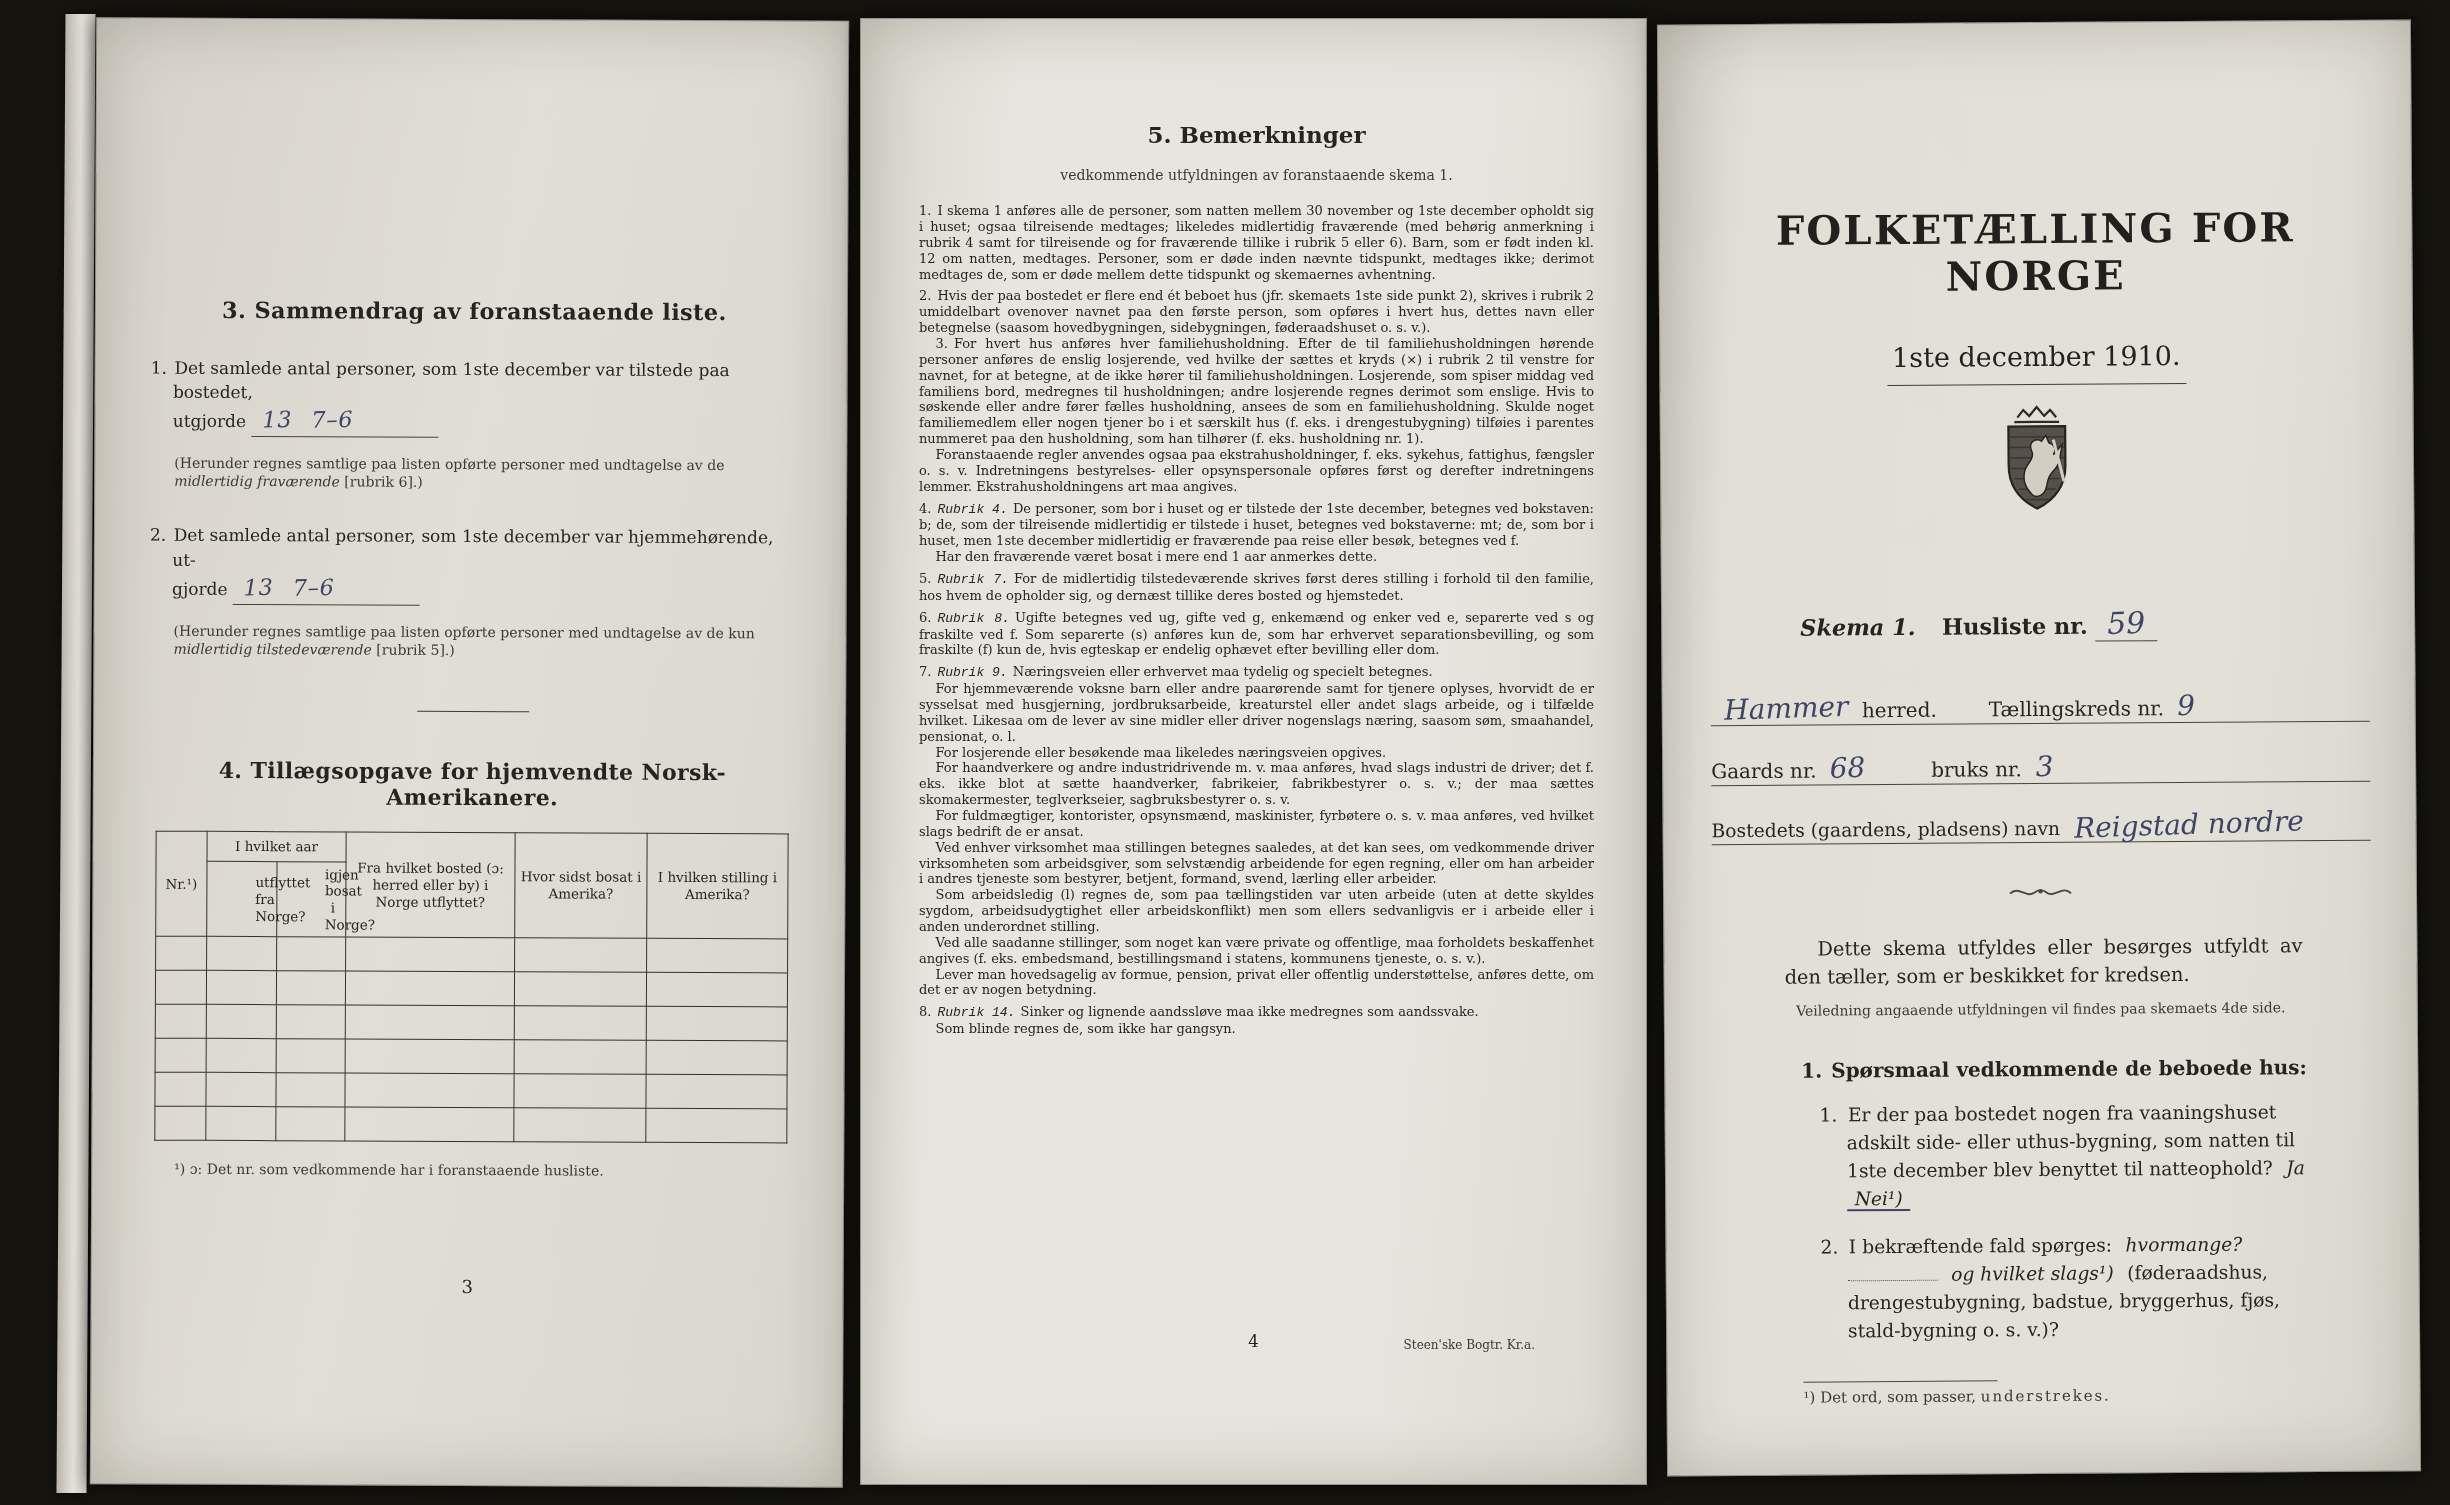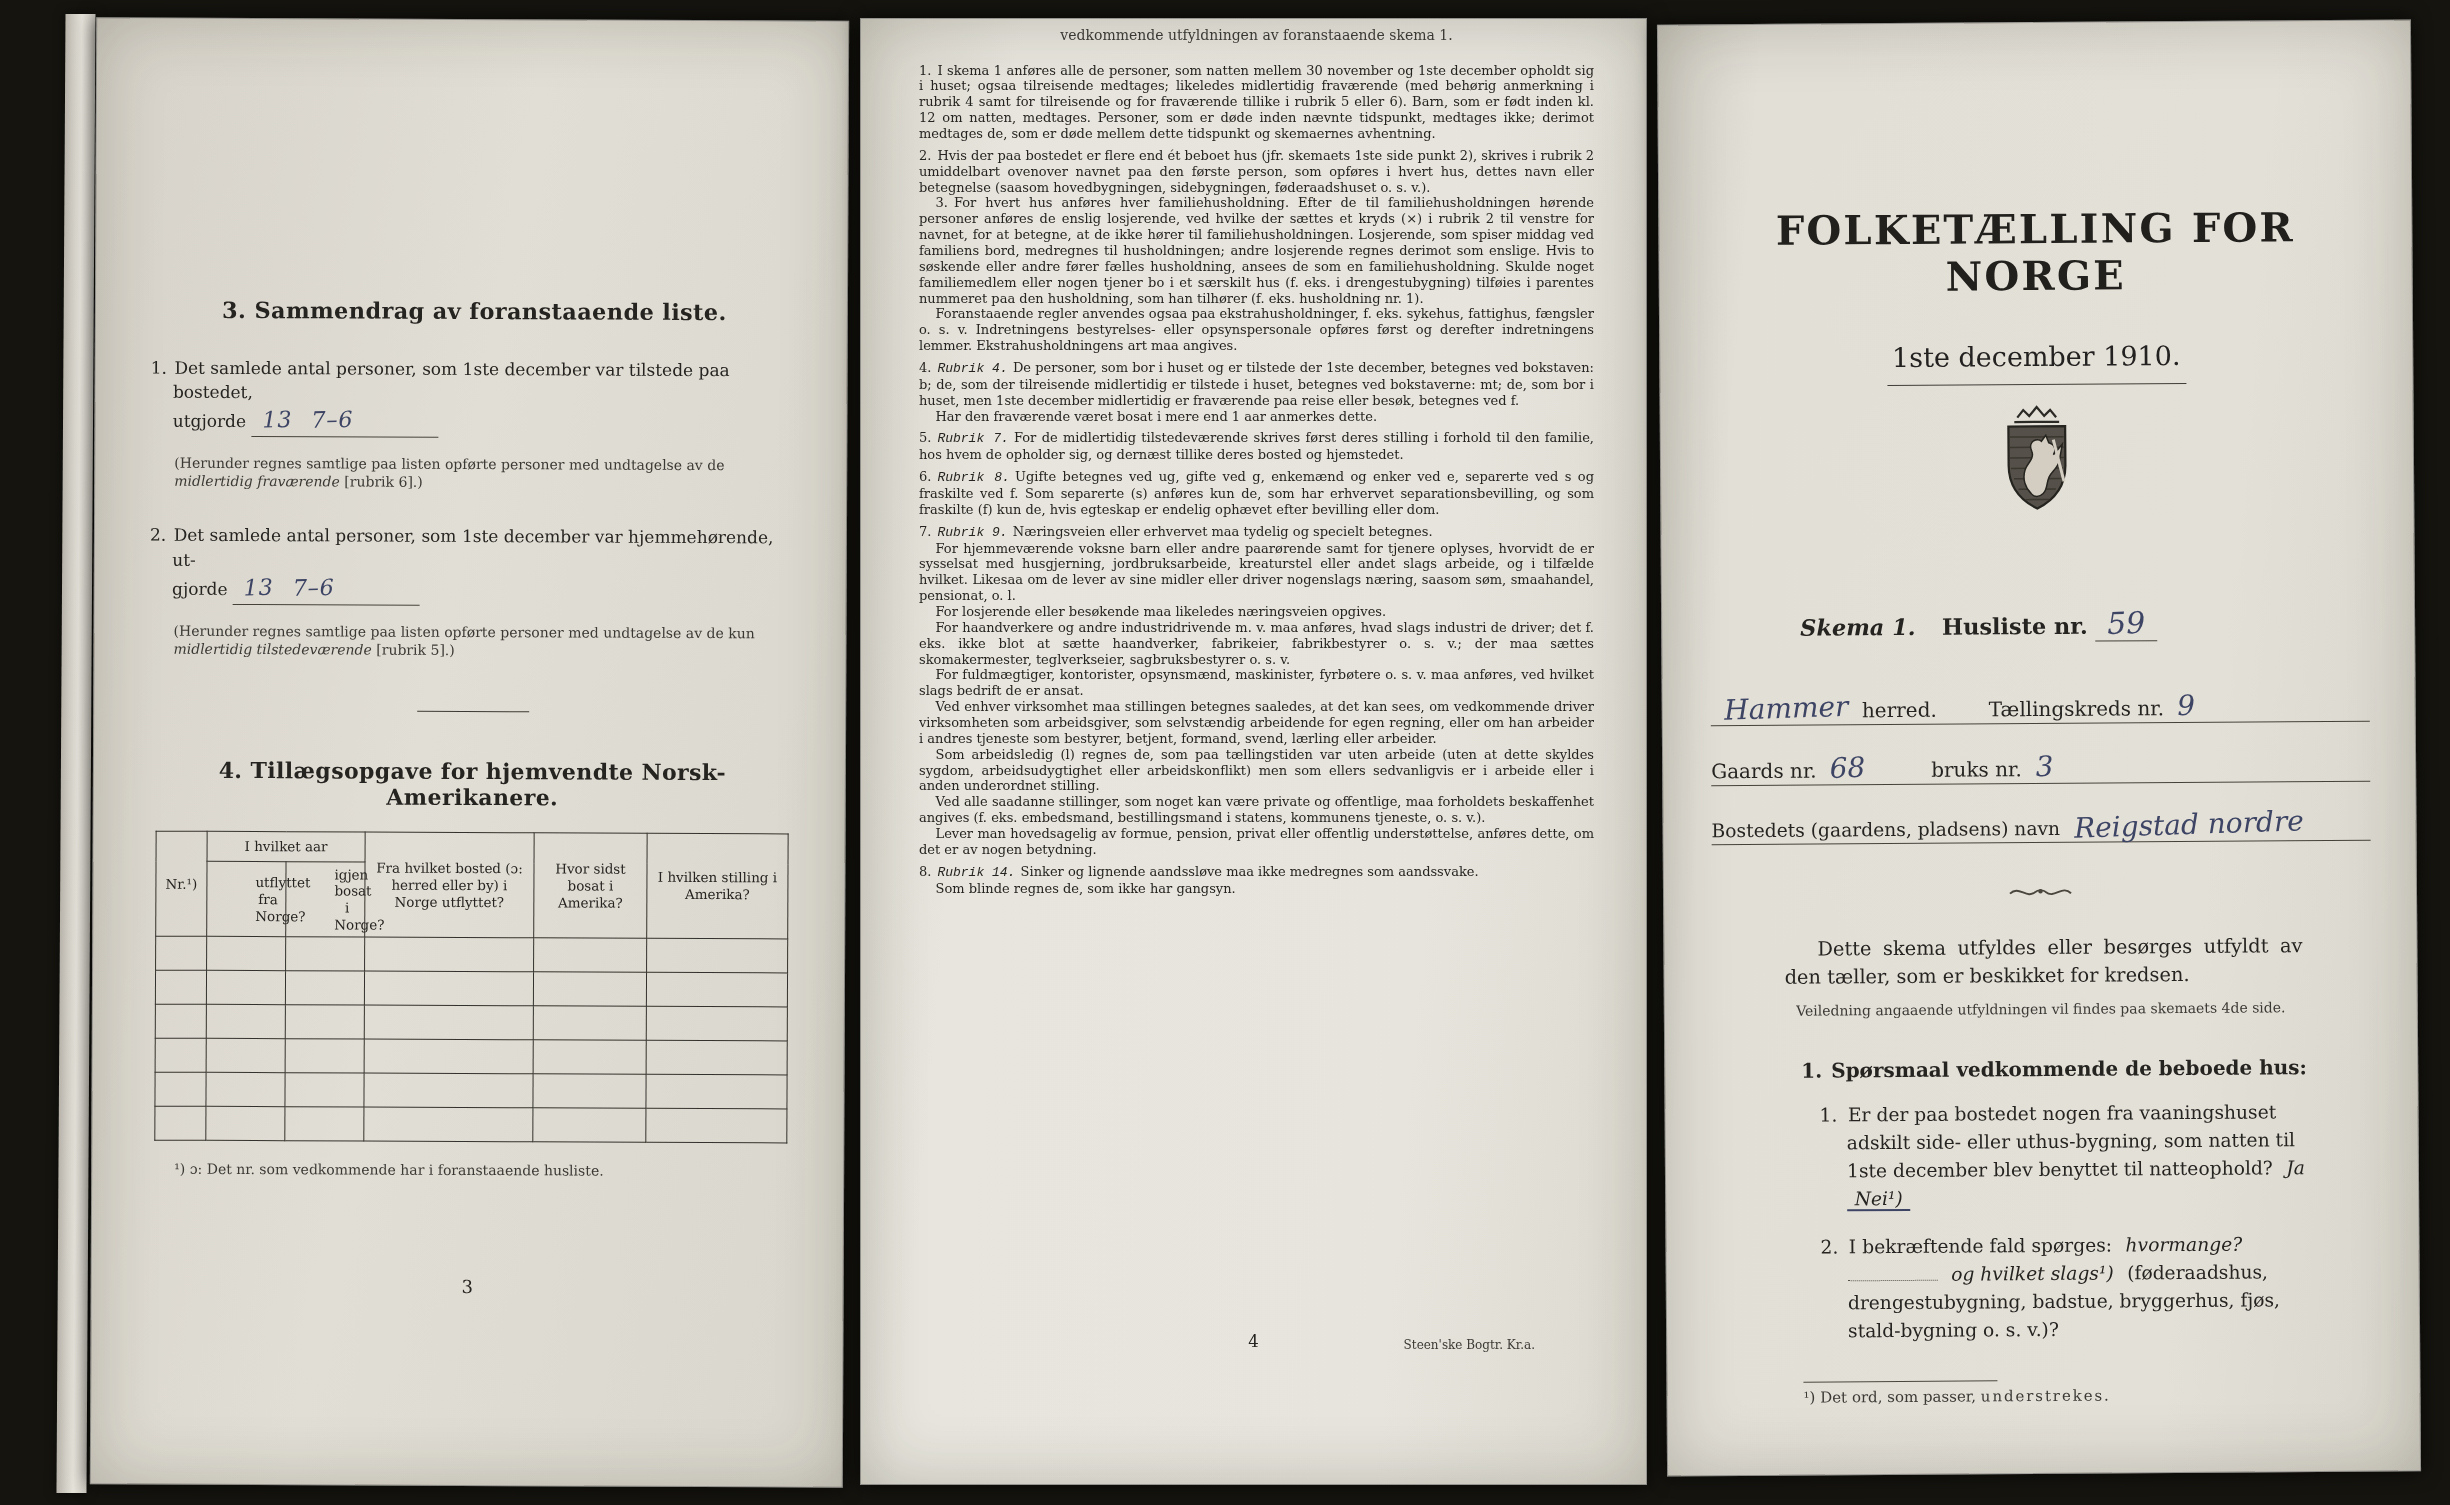--- a/index.html
+++ b/index.html
@@ -82,21 +82,21 @@
     border-collapse:collapse;margin:22.4px auto 0;width:633px;table-layout:fixed;
   }
   .na-table th,.na-table td{
     border:1.5px solid #34322c;font-weight:normal;
     font-size:13.5px;line-height:1.25;text-align:center;vertical-align:middle;
     padding:3px 4.5px;color:var(--ink);
   }
   .na-table .c-nr{width:51px;}
   .na-table .c-sub{width:73px;padding-left:48px;}
   .na-table .c-from{width:169px;}
-  .na-table .c-amer{width:113px;}
+  .na-table .c-amer{width:132px;}
   .na-table .c-stil{width:141px;}
   .na-table .group-th{height:30px;}
   .na-table .sub-th{height:75px;}
   .na-table tbody tr{height:34px;}
   .table-footnote{margin-top:19.4px;padding-left:27px;font-size:14px;color:var(--ink-soft);}
   .pageno{position:absolute;left:0;right:0;text-align:center;font-size:18px;color:var(--ink);}
   .page-left .pageno{bottom:188px;}
 
   
   .page-mid .content{padding:0 52px 0 58px;}
@@ -264,20 +264,21 @@
           </tbody>
       </table>
 
       <p class="table-footnote">¹) ɔ: Det nr. som vedkommende har i foranstaaende husliste.</p>
     </div>
     <div class="pageno">3</div>
   </section>
 
   <section class="page page-mid">
     <div class="content">
+      <h2 class="bem-heading">5. Bemerkninger</h2>
       <div class="bem-sub">vedkommende utfyldningen av foranstaaende skema 1.</div>
 
       <div class="bem-body">
 
           <p class="bp item"><span class="pnum">1.</span><span class="ptext">I skema 1 anføres alle de personer, som natten mellem 30 november og 1ste december opholdt sig i huset; ogsaa tilreisende medtages; likeledes midlertidig fraværende (med behørig anmerkning i rubrik 4 samt for tilreisende og for fraværende tillike i rubrik 5 eller 6). Barn, som er født inden kl. 12 om natten, medtages. Personer, som er døde inden nævnte tidspunkt, medtages ikke; derimot medtages de, som er døde mellem dette tidspunkt og skemaernes avhentning.</span></p>
 
           <p class="bp item"><span class="pnum">2.</span><span class="ptext">Hvis der paa bostedet er flere end ét beboet hus (jfr. skemaets 1ste side punkt 2), skrives i rubrik 2 umiddelbart ovenover navnet paa den første person, som opføres i hvert hus, dettes navn eller betegnelse (saasom hovedbygningen, sidebygningen, føderaadshuset o. s. v.).</span></p>
 
           <p class="bp sub"><span class="pnum">3.</span><span class="ptext">For hvert hus anføres hver familiehusholdning. Efter de til familiehusholdningen hørende personer anføres de enslig losjerende, ved hvilke der sættes et kryds (×) i rubrik 2 til venstre for navnet, for at betegne, at de ikke hører til familiehusholdningen. Losjerende, som spiser middag ved familiens bord, medregnes til husholdningen; andre losjerende regnes derimot som enslige. Hvis to søskende eller andre fører fælles husholdning, ansees de som en familiehusholdning. Skulde noget familiemedlem eller nogen tjener bo i et særskilt hus (f. eks. i drengestubygning) tilføies i parentes nummeret paa den husholdning, som han tilhører (f. eks. husholdning nr. 1).</span></p>
 

